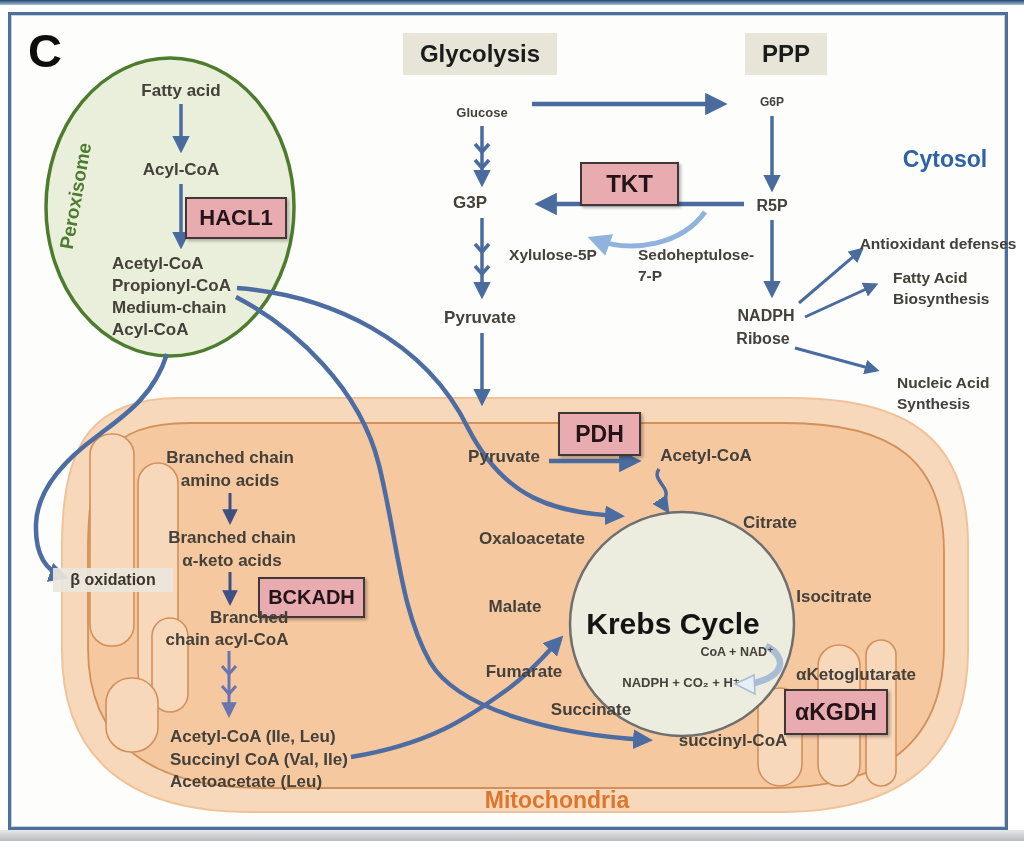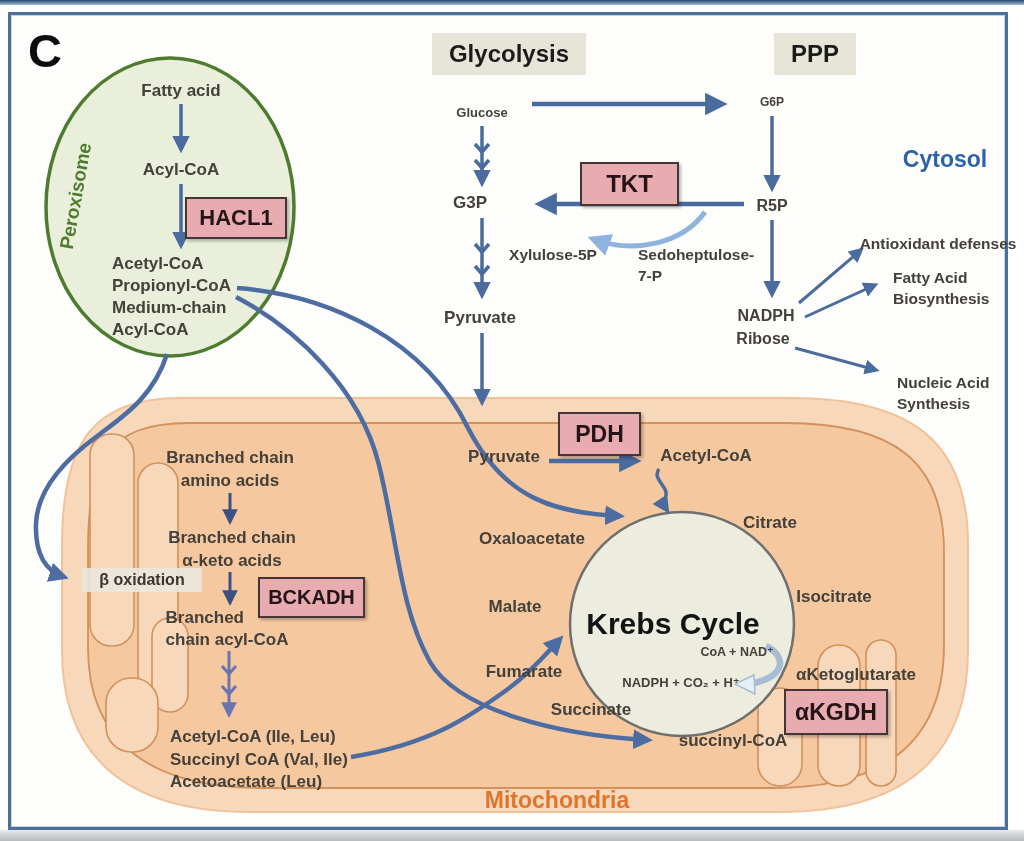--- a/index.html
+++ b/index.html
@@ -10,21 +10,21 @@
   #bottombar{position:absolute;left:0;top:830px;width:1024px;height:11px;
              background:linear-gradient(#e7e8ea,#b9babd);}
   #panel{position:absolute;left:8px;top:12px;width:994px;height:812px;
          border:3px solid #4f6f9b;box-shadow:inset 0 0 0 1px #c3d2e2;background:#fdfdfc;}
   svg{position:absolute;left:0;top:0;}
   .lbl{position:absolute;font-weight:bold;color:#44403a;white-space:nowrap;
        transform:translate(-50%,-50%);font-size:17px;z-index:5;}
   .blk span{display:block;}
   .hbox,.ebox{position:absolute;display:flex;align-items:center;justify-content:center;
        font-weight:bold;white-space:nowrap;z-index:4;}
-  .hbox{background:#e7e5d8;color:#1b1b1b;margin-left:29px;}
+  .hbox{background:#e7e5d8;color:#1b1b1b;}
   .ebox{background:#e7abb0;border:2px solid #433636;color:#241418;
         box-shadow:2px 2px 3px rgba(0,0,0,.28);}
 </style>
 </head>
 <body>
 
 <div id="stage">
   <div id="topbar"></div>
   <div id="bottombar"></div>
   <div id="panel"></div>
@@ -169,21 +169,21 @@
   <div class="lbl" style="left:681px;top:682px;font-size:13px">NADPH + CO₂ + H⁺</div>
 
   <div class="lbl blk" style="left:230px;top:469px;line-height:23px;text-align:center">
     <span>Branched chain</span>
     <span>amino acids</span>
   </div>
   <div class="lbl blk" style="left:232px;top:549px;line-height:23px;text-align:center">
     <span>Branched chain</span>
     <span>α-keto acids</span>
   </div>
-  <div class="lbl blk" style="left:227px;top:629px;line-height:22px;text-align:left">
+  <div class="lbl blk" style="left:227px;top:629px;line-height:22px;text-align:right">
     <span>Branched</span>
     <span>chain acyl-CoA</span>
   </div>
   <div class="lbl blk" style="left:170px;top:760px;transform:translate(0,-50%);line-height:22.5px;text-align:left">
     <span>Acetyl-CoA (Ile, Leu)</span>
     <span>Succinyl CoA (Val, Ile)</span>
     <span>Acetoacetate (Leu)</span>
   </div>
 
   <div class="lbl" style="left:557px;top:800px;font-size:23px;color:#df752b">Mitochondria</div>

